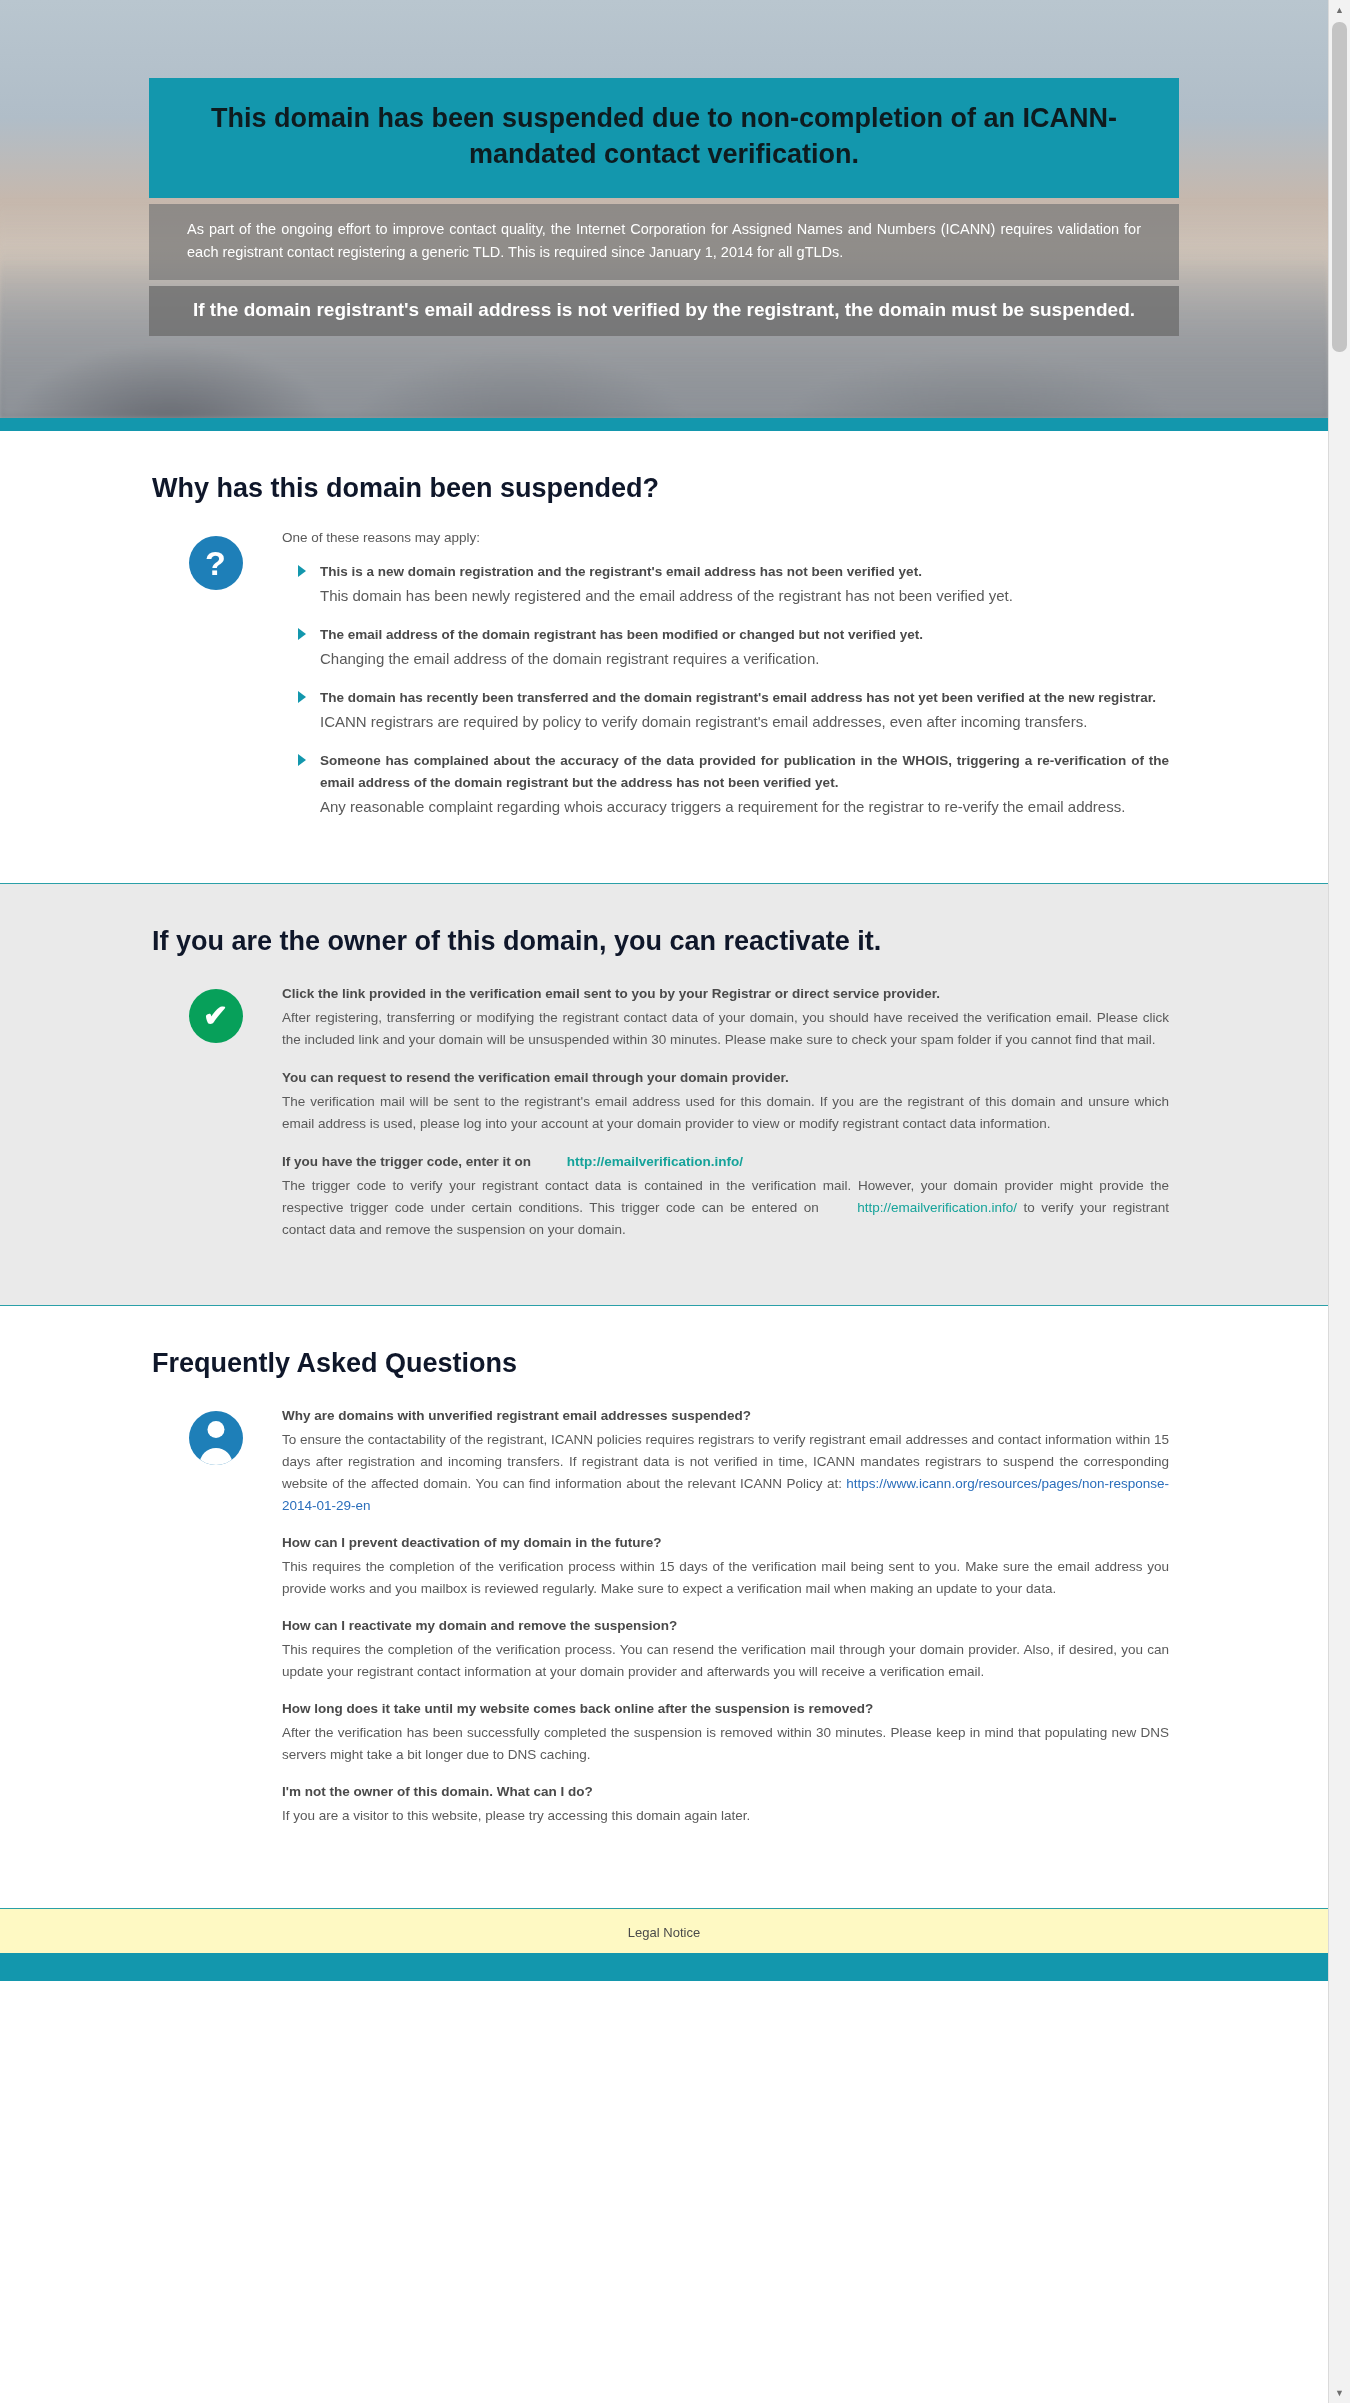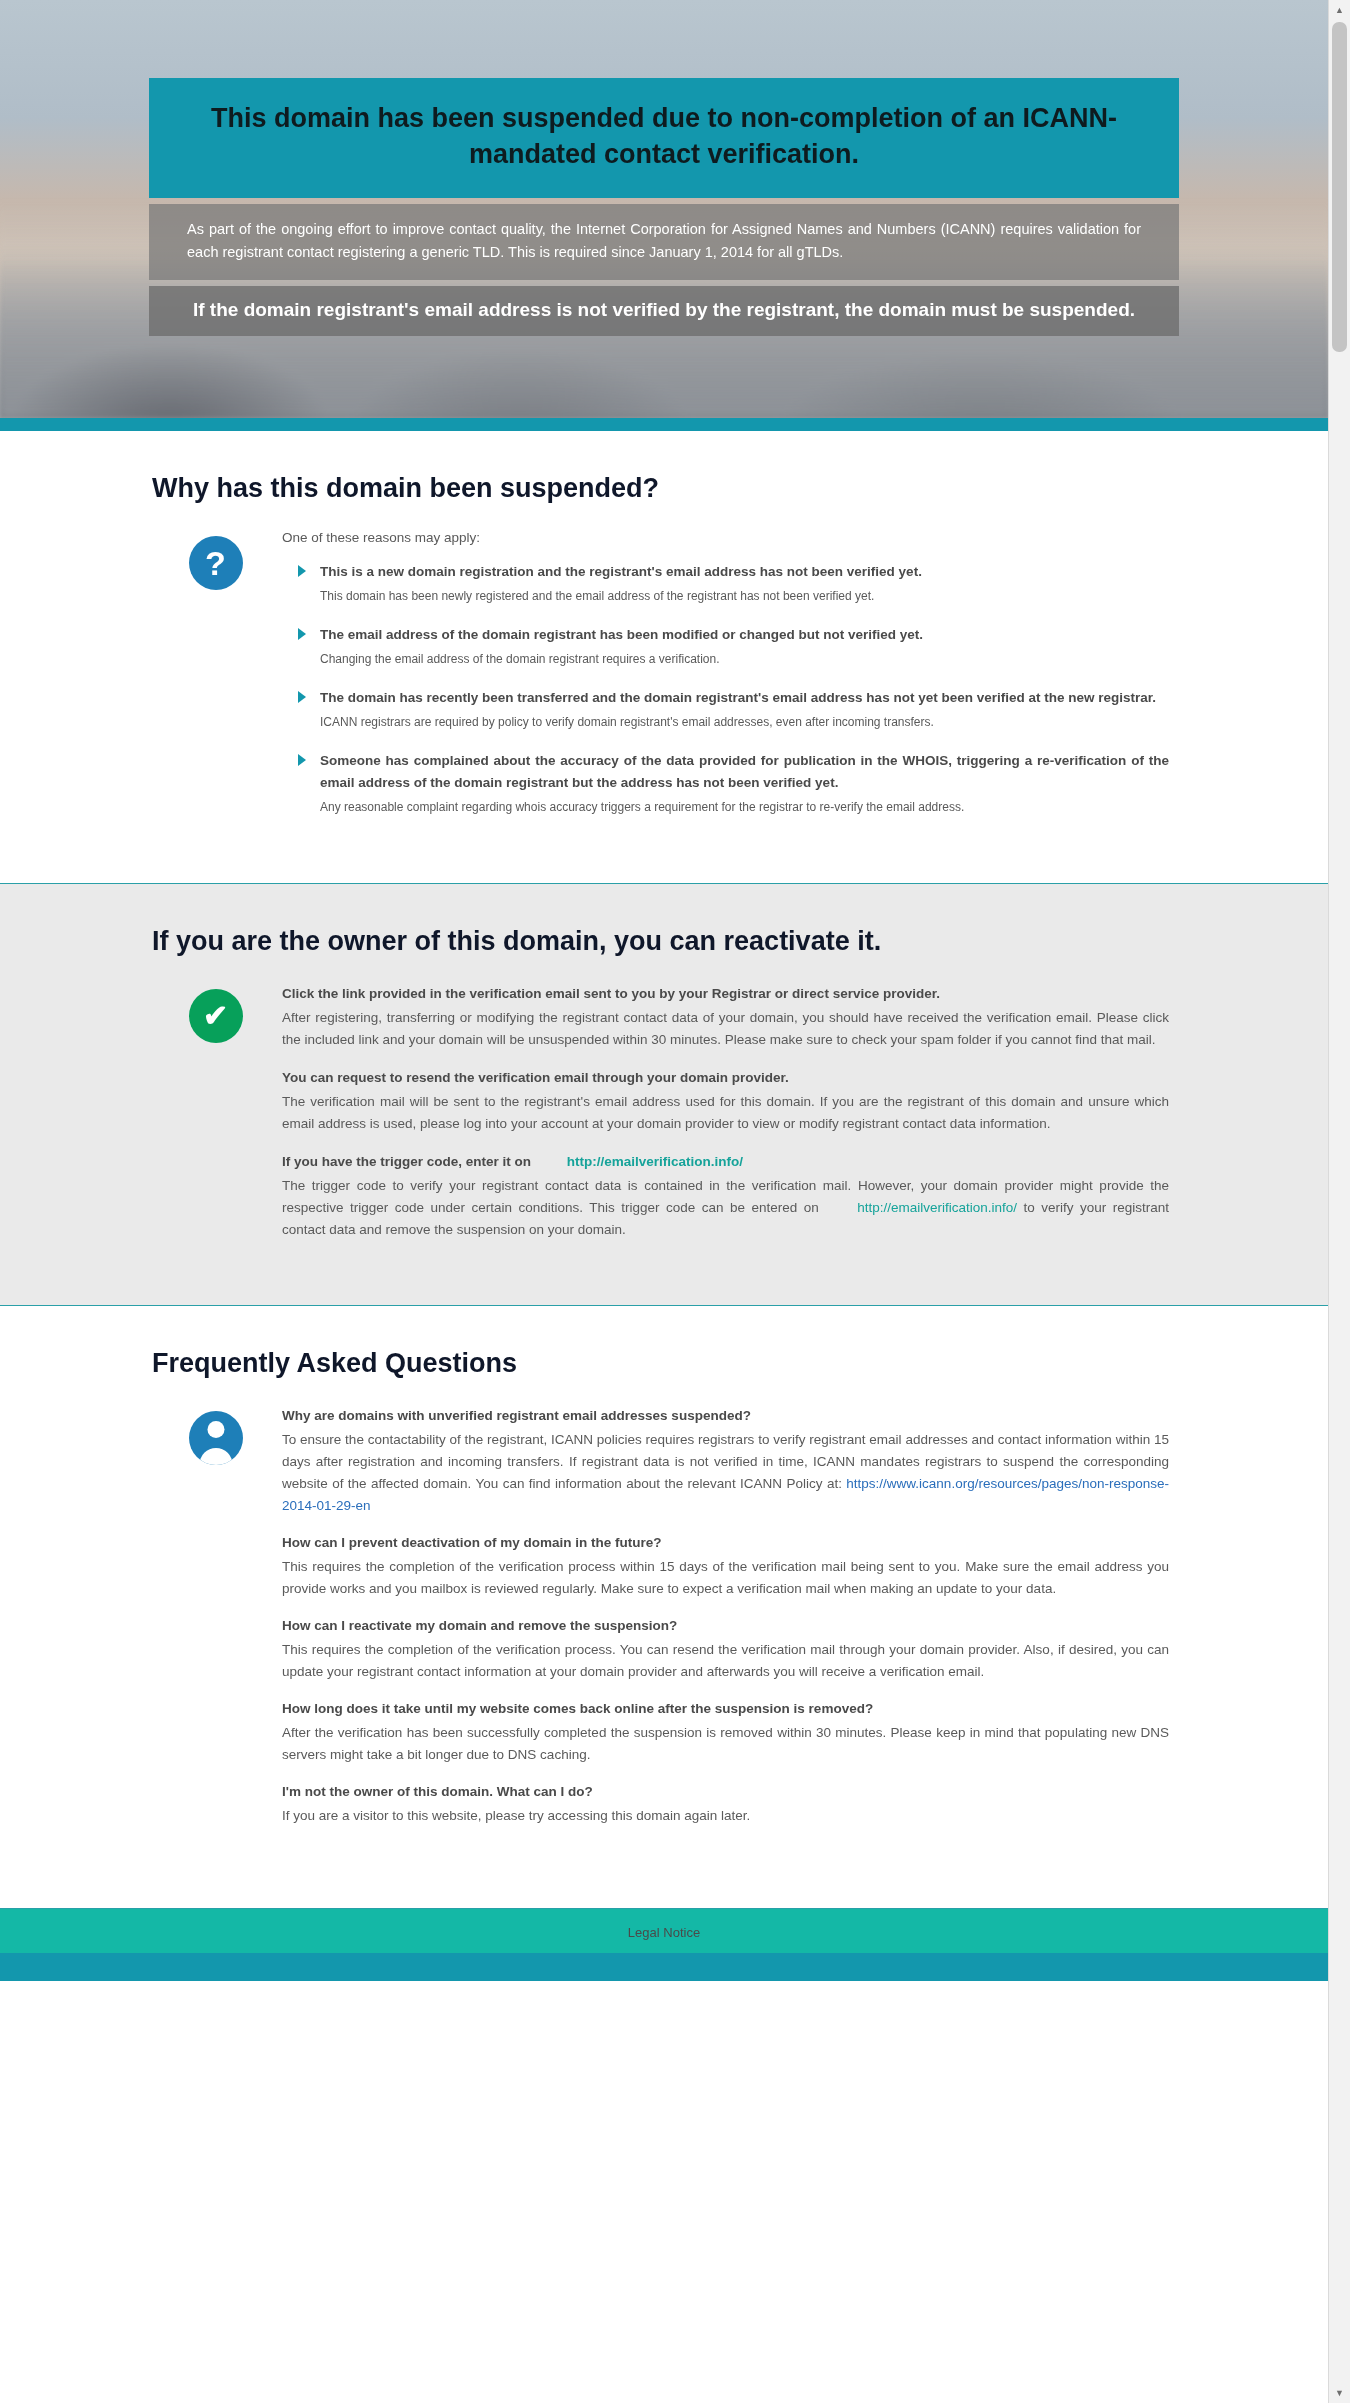--- a/index.html
+++ b/index.html
@@ -201,21 +201,21 @@
     border-bottom: 6px solid transparent;
   }
   .b-head {
     font-size: 13.5px;
     line-height: 22px;
     font-weight: bold;
     color: #4a4a4a;
     text-align: justify;
   }
   .b-text {
-    font-size: 12px;
+    font-size: 15px;
     line-height: 22px;
     color: #5a5a5a;
     text-align: justify;
     margin-top: 2px;
   }
 
   
   .blk { margin-bottom: 16px; }
   .blk-head {
     font-size: 13.5px;
@@ -253,21 +253,21 @@
     font-size: 13.5px;
     line-height: 22px;
     color: #5a5a5a;
     text-align: justify;
     margin: 2px 0 15px;
   }
 
   
   .footer-rule { border-top: 1px solid #2aa0a8; margin-top: 18px; }
   .footer {
-    background: #14b8a6;
+    background: #fef9c3;
     text-align: center;
     padding: 14px 0 12px;
   }
   .footer a {
     font-size: 13px;
     color: #4a4a4a;
     text-decoration: none;
   }
   .footer-bar {
     height: 28px;

